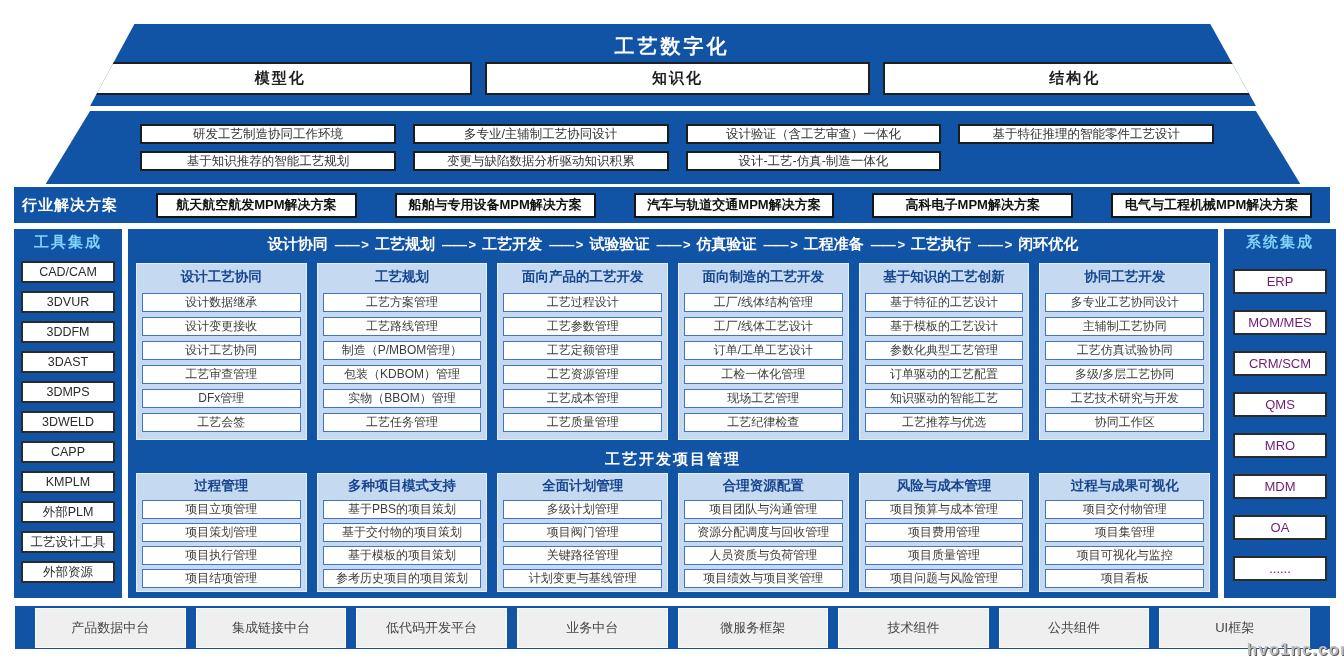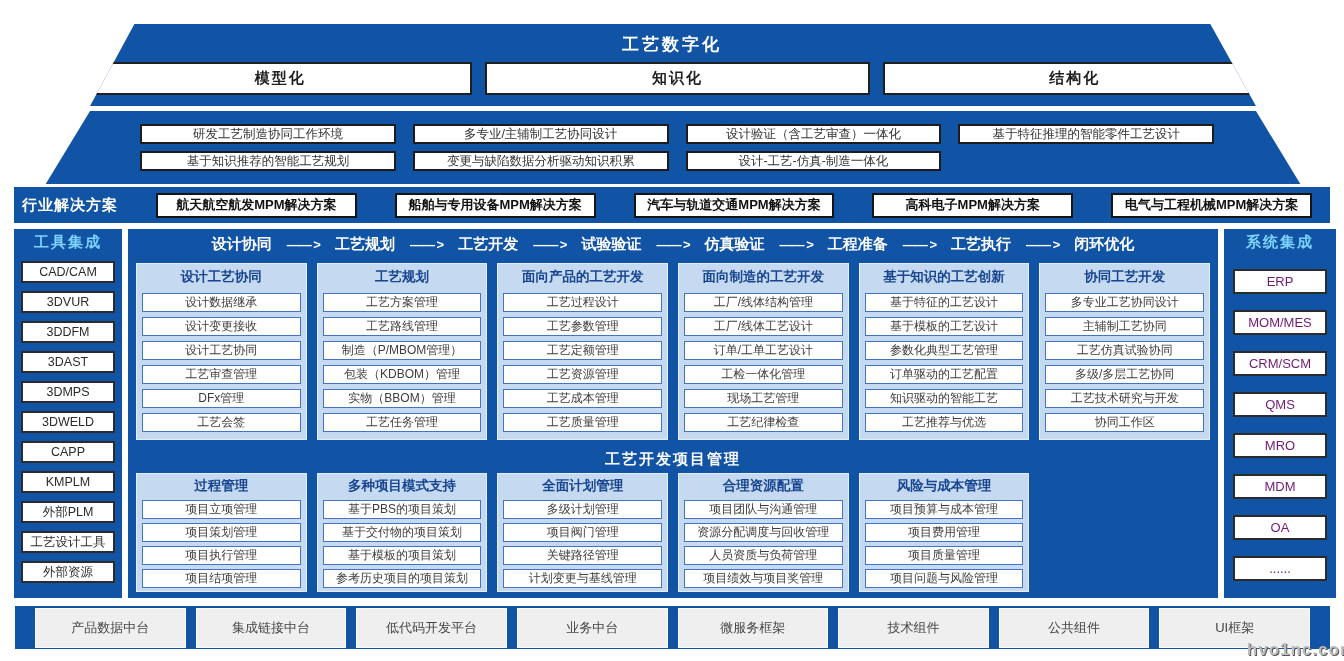--- a/index.html
+++ b/index.html
@@ -9,21 +9,21 @@
     --modborder:#4472c4;
   }
   *{margin:0;padding:0;box-sizing:border-box;}
   body{background:#fff;font-family:"Liberation Sans","DejaVu Sans",sans-serif;}
   .canvas{position:relative;width:1344px;height:661px;background:#fff;overflow:hidden;}
 
   
   .trap1{position:absolute;top:24px;left:0;width:1344px;height:82px;background:var(--blue);
          clip-path:polygon(10% 0,90.05% 0,93.45% 100%,6.7% 100%);}
   .t1-title{position:absolute;top:9px;left:0;width:100%;text-align:center;color:#fff;
-            font-size:17px;font-weight:bold;letter-spacing:3px;}
+            font-size:20px;font-weight:bold;letter-spacing:3px;}
   .pillars{position:absolute;top:38px;left:88px;width:1179px;height:33px;display:flex;gap:13px;}
   .pillar{flex:1;background:#fff;border:2px solid #1f1f1f;display:flex;align-items:center;
           justify-content:center;font-size:15px;font-weight:bold;color:#1f1f1f;letter-spacing:2px;}
 
   .trap2{position:absolute;top:111px;left:0;width:1344px;height:73px;background:var(--blue);
          clip-path:polygon(6.7% 0,93.45% 0,96.75% 100%,3.4% 100%);}
   .caps{position:absolute;top:13px;left:140px;width:1074px;display:grid;
         grid-template-columns:repeat(4,1fr);column-gap:17px;row-gap:7px;}
   .cap{height:20px;background:#fff;border:2px solid #1c1c1c;display:flex;align-items:center;
        justify-content:center;font-size:12.5px;color:#333;}
@@ -42,21 +42,21 @@
   .side-h{color:#7dd3fc;font-size:15px;font-weight:bold;text-align:center;height:24px;line-height:26px;
           letter-spacing:2px;}
   .toolbox{height:22px;margin:8px 7px 0;background:#fff;border:2px solid #2b2b2b;display:flex;
            align-items:center;justify-content:center;font-size:12.5px;color:#2b2b2b;white-space:nowrap;}
   .sysbox{height:25px;margin:16px 9px 0;background:#fff;border:2px solid #2b2b2b;display:flex;
           align-items:center;justify-content:center;font-size:13px;color:#701a75;white-space:nowrap;}
 
   
   .center{position:absolute;top:229px;left:128px;width:1090px;height:369px;background:var(--blue);}
   .flow{height:30px;display:flex;align-items:center;justify-content:center;color:#fff;
-        font-size:15px;font-weight:bold;white-space:nowrap;gap:15px;}
+        font-size:15px;font-weight:bold;white-space:nowrap;gap:7px;}
   .flow .arrow{font-weight:bold;font-size:13px;letter-spacing:-1px;}
   .grid{position:absolute;left:8px;width:1074px;display:grid;grid-template-columns:repeat(6,1fr);gap:10px;}
   .upper{top:34px;}
   .pmgrid{top:244px;}
   .panel{background:var(--panel);border:1px solid #e4effb;padding:2px 5px 0;}
   .upper .panel{height:177px;}
   .pmgrid .panel{height:119px;}
   .panel-h{text-align:center;color:var(--hdr);font-weight:bold;font-size:13.5px;height:22px;
            line-height:22px;white-space:nowrap;}
   .pmgrid .panel-h{height:20px;line-height:20px;}
@@ -245,20 +245,27 @@
         <div class="mod">人员资质与负荷管理</div>
         <div class="mod">项目绩效与项目奖管理</div>
       </div>
       <div class="panel">
         <div class="panel-h">风险与成本管理</div>
         <div class="mod">项目预算与成本管理</div>
         <div class="mod">项目费用管理</div>
         <div class="mod">项目质量管理</div>
         <div class="mod">项目问题与风险管理</div>
       </div>
+      <div class="panel">
+        <div class="panel-h">过程与成果可视化</div>
+        <div class="mod">项目交付物管理</div>
+        <div class="mod">项目集管理</div>
+        <div class="mod">项目可视化与监控</div>
+        <div class="mod">项目看板</div>
+      </div>
     </div>
   </div>
 
   <div class="platform">
     <div class="plat">产品数据中台</div>
     <div class="plat">集成链接中台</div>
     <div class="plat">低代码开发平台</div>
     <div class="plat">业务中台</div>
     <div class="plat">微服务框架</div>
     <div class="plat">技术组件</div>

